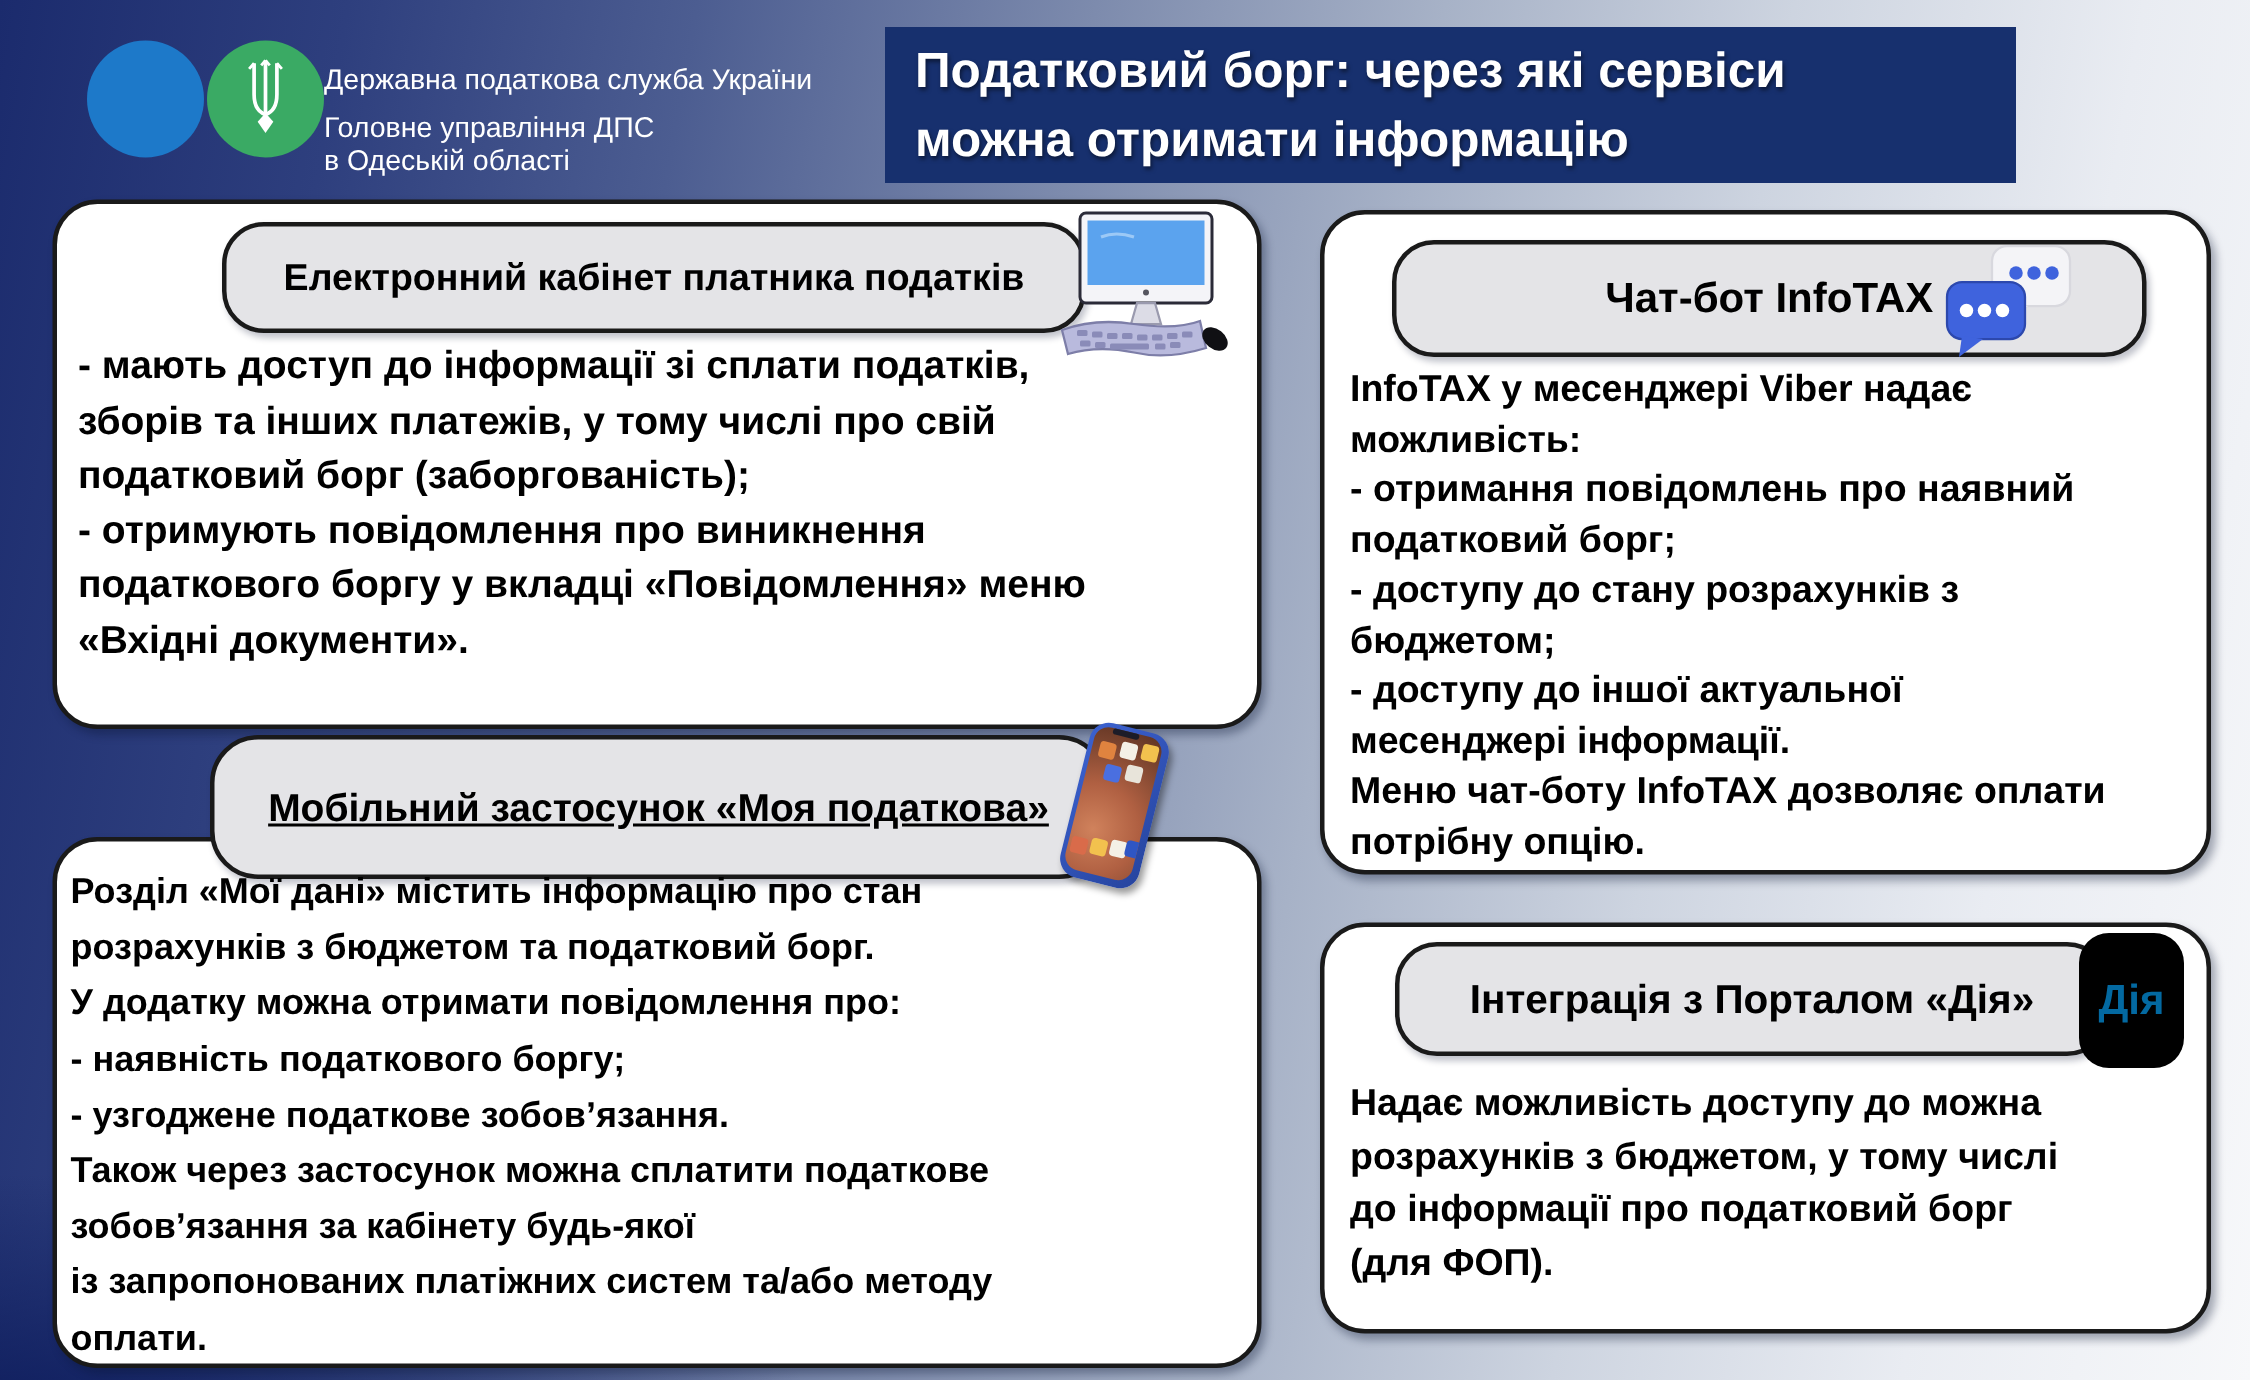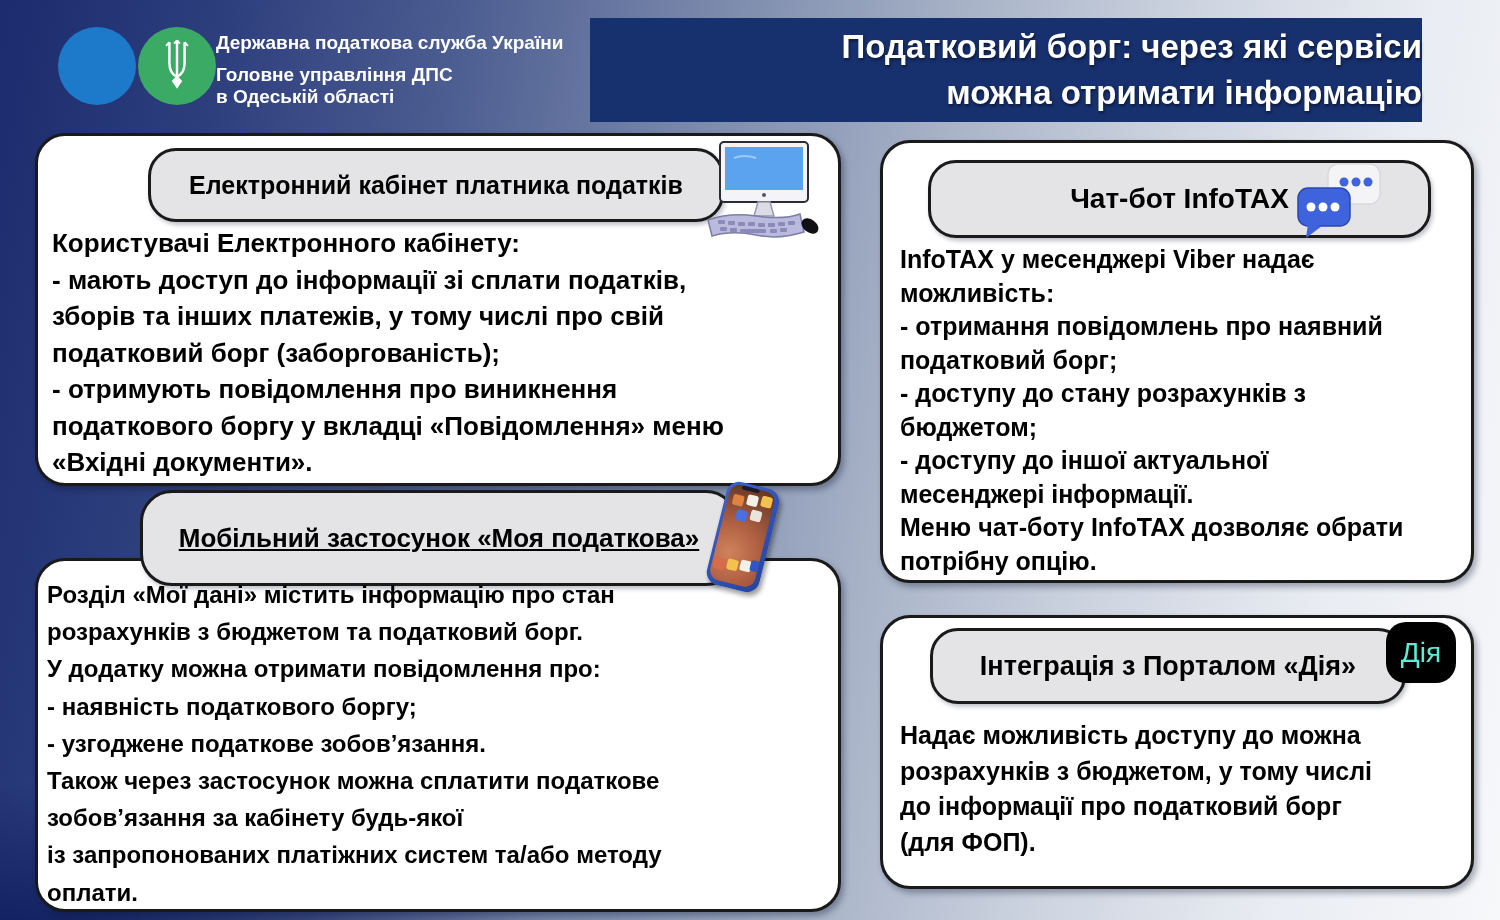--- a/index.html
+++ b/index.html
@@ -11,29 +11,30 @@
   .stage{
     position:absolute;inset:0;width:1500px;height:920px;
     background:
       radial-gradient(ellipse 900px 260px at 0% 102%, rgba(13,28,92,.9), rgba(13,28,92,0) 60%),
       linear-gradient(100deg,#1b2b6d 0%,#2e3f7e 14%,#4c5d91 28%,#7d8bad 44%,#a7b2c7 58%,#cdd4e0 72%,#e9ecf2 86%,#f7f8fa 100%);
   }
   
   .circle{position:absolute;border-radius:50%;width:78px;height:78px;top:27px;}
   .circle.blue{left:58px;background:#1d79c9;}
   .circle.green{left:138px;background:#3aaa64;display:flex;align-items:center;justify-content:center;}
-  .org{position:absolute;color:#ffffff;font-weight:bold;line-height:22px;}
+  .org{position:absolute;color:#ffffff;font-weight:normal;line-height:22px;margin-top:11px;}
   .org-1{left:216px;top:32px;font-size:19px;}
   .org-2{left:216px;top:64px;font-size:19px;}
   
   .title-bar{
-    position:absolute;left:590px;top:18px;width:832px;height:104px;
-    background:#17306e;display:flex;flex-direction:column;align-items:flex-end;justify-content:center;
+    position:absolute;left:590px;top:18px;width:734px;height:104px;
+    background:#17306e;display:flex;flex-direction:column;align-items:flex-start;justify-content:center;
     color:#fff;font-weight:bold;font-size:33px;line-height:46px;
     text-shadow:1px 2px 3px rgba(0,0,0,.5);
+    padding-left:20px;
   }
   
   .card{
     position:absolute;background:#ffffff;border:3px solid #1a1a1a;border-radius:30px;
     box-shadow:3px 4px 6px rgba(10,20,50,.35);z-index:1;
   }
   .card-cabinet{left:35px;top:133px;width:800px;height:347px;}
   .card-mobile{left:35px;top:558px;width:800px;height:348px;}
   .card-infotax{left:880px;top:140px;width:588px;height:437px;}
   .card-diia{left:880px;top:615px;width:588px;height:268px;}
@@ -65,23 +66,23 @@
     box-shadow:3px 3px 5px rgba(0,0,0,.4);
   }
   .icon-phone .screen{
     position:absolute;left:3px;top:3px;right:5px;bottom:5px;border-radius:10px;
     background:radial-gradient(circle at 30% 70%,#d0825c 0%,#b06042 40%,#7e4630 75%,#5f3322 100%);
     overflow:hidden;
   }
   .icon-phone .notch{position:absolute;left:14px;top:3px;width:18px;height:4px;border-radius:3px;background:#1c1c28;}
   .app-sq{position:absolute;width:11px;height:11px;border-radius:2.5px;}
   .diia-badge{
-    position:absolute;left:1386px;top:622px;width:70px;height:61px;z-index:3;
+    position:absolute;left:1386px;top:622px;width:70px;height:90px;z-index:3;
     background:#000;border-radius:20px;display:flex;align-items:center;justify-content:center;
-    color:#5eead4;font-weight:normal;font-size:28px;
+    color:#0369a1;font-weight:bold;font-size:28px;
   }
 </style>
 </head>
 <body>
 
 <div class="stage">
 
   <div class="circle blue"></div>
   <div class="circle green">
     <span>
@@ -126,21 +127,20 @@
         <rect x="20" y="87" width="7" height="4" rx="1"></rect>
           <rect x="30" y="88" width="7" height="4" rx="1"></rect>
           <rect x="40" y="89" width="26" height="4" rx="1"></rect>
           <rect x="70" y="89" width="7" height="4" rx="1"></rect>
           <rect x="80" y="88" width="7" height="4" rx="1"></rect>
       </g>
       <ellipse cx="110" cy="86" rx="9.5" ry="6.5" fill="#101014" transform="rotate(38 110 86)"></ellipse>
     </svg>
   </div>
   <div class="body-text bt-cabinet">
-      <div class="tline">Користувачі Електронного кабінету:</div>
       <div class="tline">- мають доступ до інформації зі сплати податків,</div>
       <div class="tline">зборів та інших платежів, у тому числі про свій</div>
       <div class="tline">податковий борг (заборгованість);</div>
       <div class="tline">- отримують повідомлення про виникнення</div>
       <div class="tline">податкового боргу у вкладці «Повідомлення» меню</div>
       <div class="tline">«Вхідні документи».</div>
     </div>
 
   <div class="card card-mobile"></div>
   <div class="pill pill-mobile">Мобільний застосунок «Моя податкова»</div>
@@ -192,21 +192,21 @@
   </div>
   <div class="body-text bt-infotax">
       <div class="tline">InfoTAX у месенджері Viber надає</div>
       <div class="tline">можливість:</div>
       <div class="tline">- отримання повідомлень про наявний</div>
       <div class="tline">податковий борг;</div>
       <div class="tline">- доступу до стану розрахунків з</div>
       <div class="tline">бюджетом;</div>
       <div class="tline">- доступу до іншої актуальної</div>
       <div class="tline">месенджері інформації.</div>
-      <div class="tline">Меню чат-боту InfoTAX дозволяє обрати</div>
+      <div class="tline">Меню чат-боту InfoTAX дозволяє оплати</div>
       <div class="tline">потрібну опцію.</div>
     </div>
 
   <div class="card card-diia"></div>
   <div class="pill pill-diia">Інтеграція з Порталом «Дія»</div>
   <div class="diia-badge">Дія</div>
   <div class="body-text bt-diia">
       <div class="tline">Надає можливість доступу до можна</div>
       <div class="tline">розрахунків з бюджетом, у тому числі</div>
       <div class="tline">до інформації про податковий борг</div>

